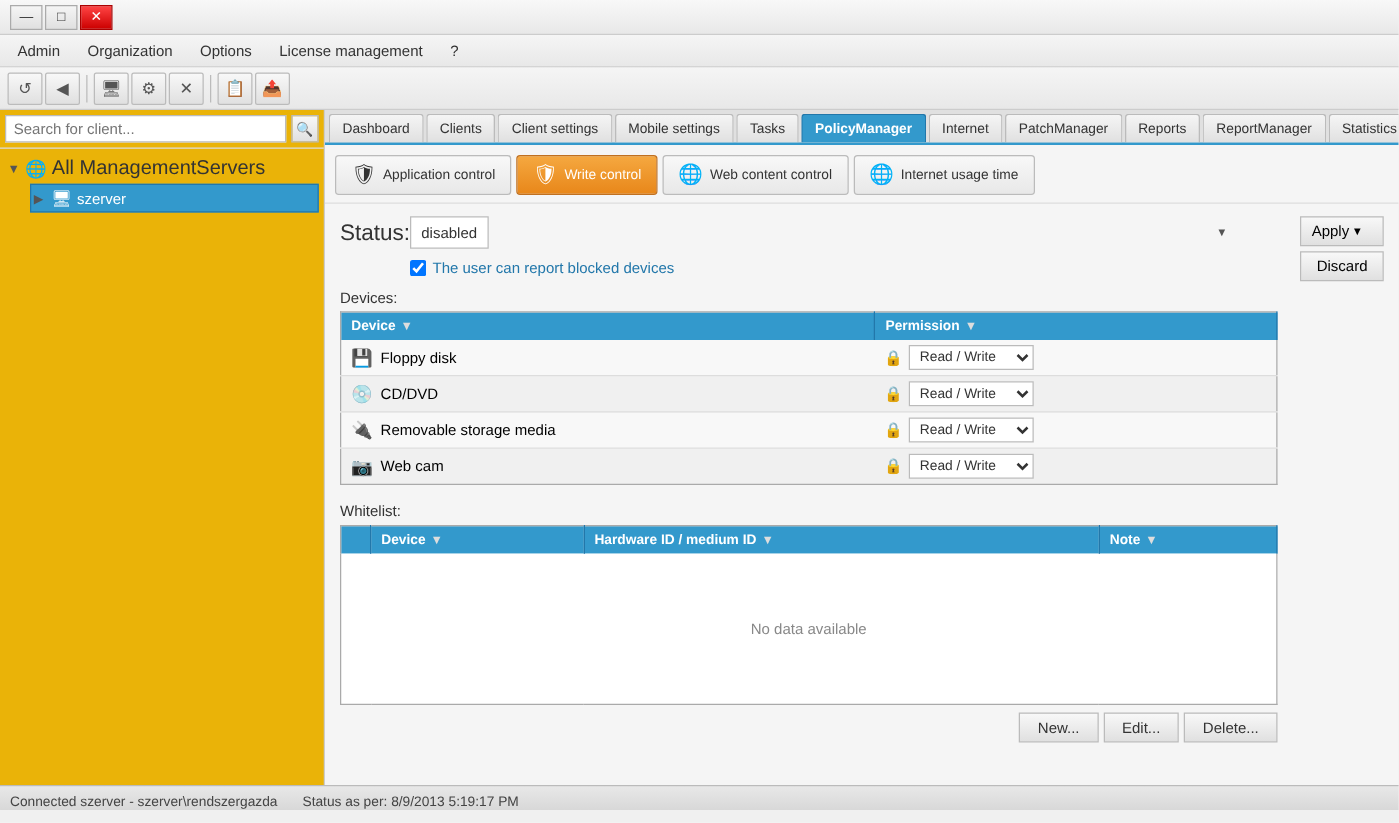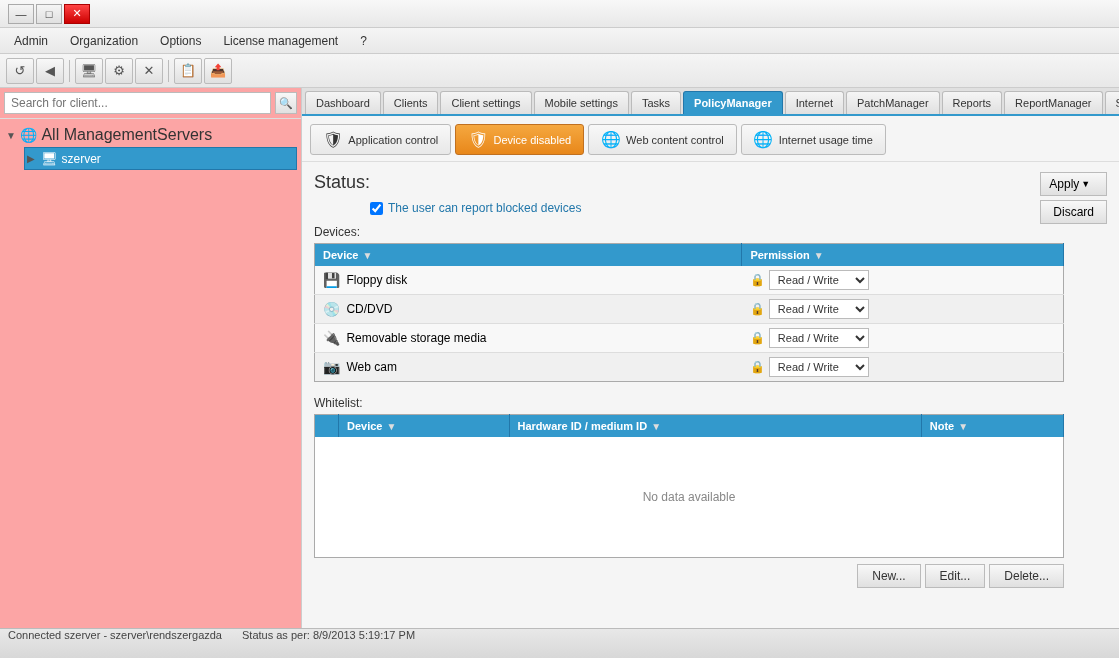--- a/index.html
+++ b/index.html
@@ -60,22 +60,22 @@
       font-size: 13px; color: #555;
       border-radius: 2px;
     }
     .toolbar-separator { width: 1px; height: 22px; background: #bbb; margin: 0 3px; }
 
     
     .main-container { display: flex; height: calc(658px - 28px - 26px - 34px - 30px); }
 
     
     .left-panel {
-      width: 302px;
-      background: #fca5a5;
+      width: 260px;
+      background: #eab308;
       border-right: 1px solid #ccc;
       display: flex;
       flex-direction: column;
       flex-shrink: 0;
     }
     .search-box {
       padding: 4px;
       border-bottom: 1px solid #ddd;
       display: flex;
       align-items: center;
@@ -325,25 +325,25 @@
       border: 1px solid #bbb;
       background: linear-gradient(to bottom, #f8f8f8, #e0e0e0);
       cursor: pointer;
       font-size: 12px;
       padding: 4px 14px;
       color: #333;
     }
 
     
     .statusbar {
-      height: 30px;
+      height: 20px;
       background: linear-gradient(to bottom, #e8e8e8, #d8d8d8);
       border-top: 1px solid #bbb;
       display: flex;
-      align-items: flex-start;
+      align-items: flex-end;
       padding: 0 8px;
       gap: 20px;
       font-size: 11px;
       color: #444;
     }
 
     .content-wrapper { position: relative; }
   </style>
 </head>
 <body>
@@ -415,21 +415,21 @@
       <div class="tab">Statistics</div>
     </div>
 
     <div class="policy-subtabs">
       <button class="subtab-btn">
         <span class="subtab-icon">🛡</span>
         <span>Application control</span>
       </button>
       <button class="subtab-btn active">
         <span class="subtab-icon">🛡</span>
-        <span>Device disabled</span>
+        <span>Write control</span>
       </button>
       <button class="subtab-btn">
         <span class="subtab-icon">🌐</span>
         <span>Web content control</span>
       </button>
       <button class="subtab-btn">
         <span class="subtab-icon">🌐</span>
         <span>Internet usage time</span>
       </button>
     </div>
@@ -440,20 +440,26 @@
         <div style="position: absolute; right: 0; top: 0; display: flex; flex-direction: column; gap: 4px;">
           <button class="apply-btn">
             <span>Apply</span>
             <span style="font-size:9px;">▼</span>
           </button>
           <button class="discard-btn">Discard</button>
         </div>
 
         <div class="status-row">
           <span class="status-label">Status:</span>
+          <div class="status-dropdown-wrapper">
+            <select class="status-dropdown">
+              <option value="disabled">disabled</option>
+              <option value="enabled">enabled</option>
+            </select>
+          </div>
         </div>
 
         <div class="checkbox-row">
           <input type="checkbox" checked="" style="">
           <label class="checkbox-label">The user can report blocked devices</label>
         </div>
 
         <div class="section-label">Devices:</div>
 
         <table class="devices-table">

